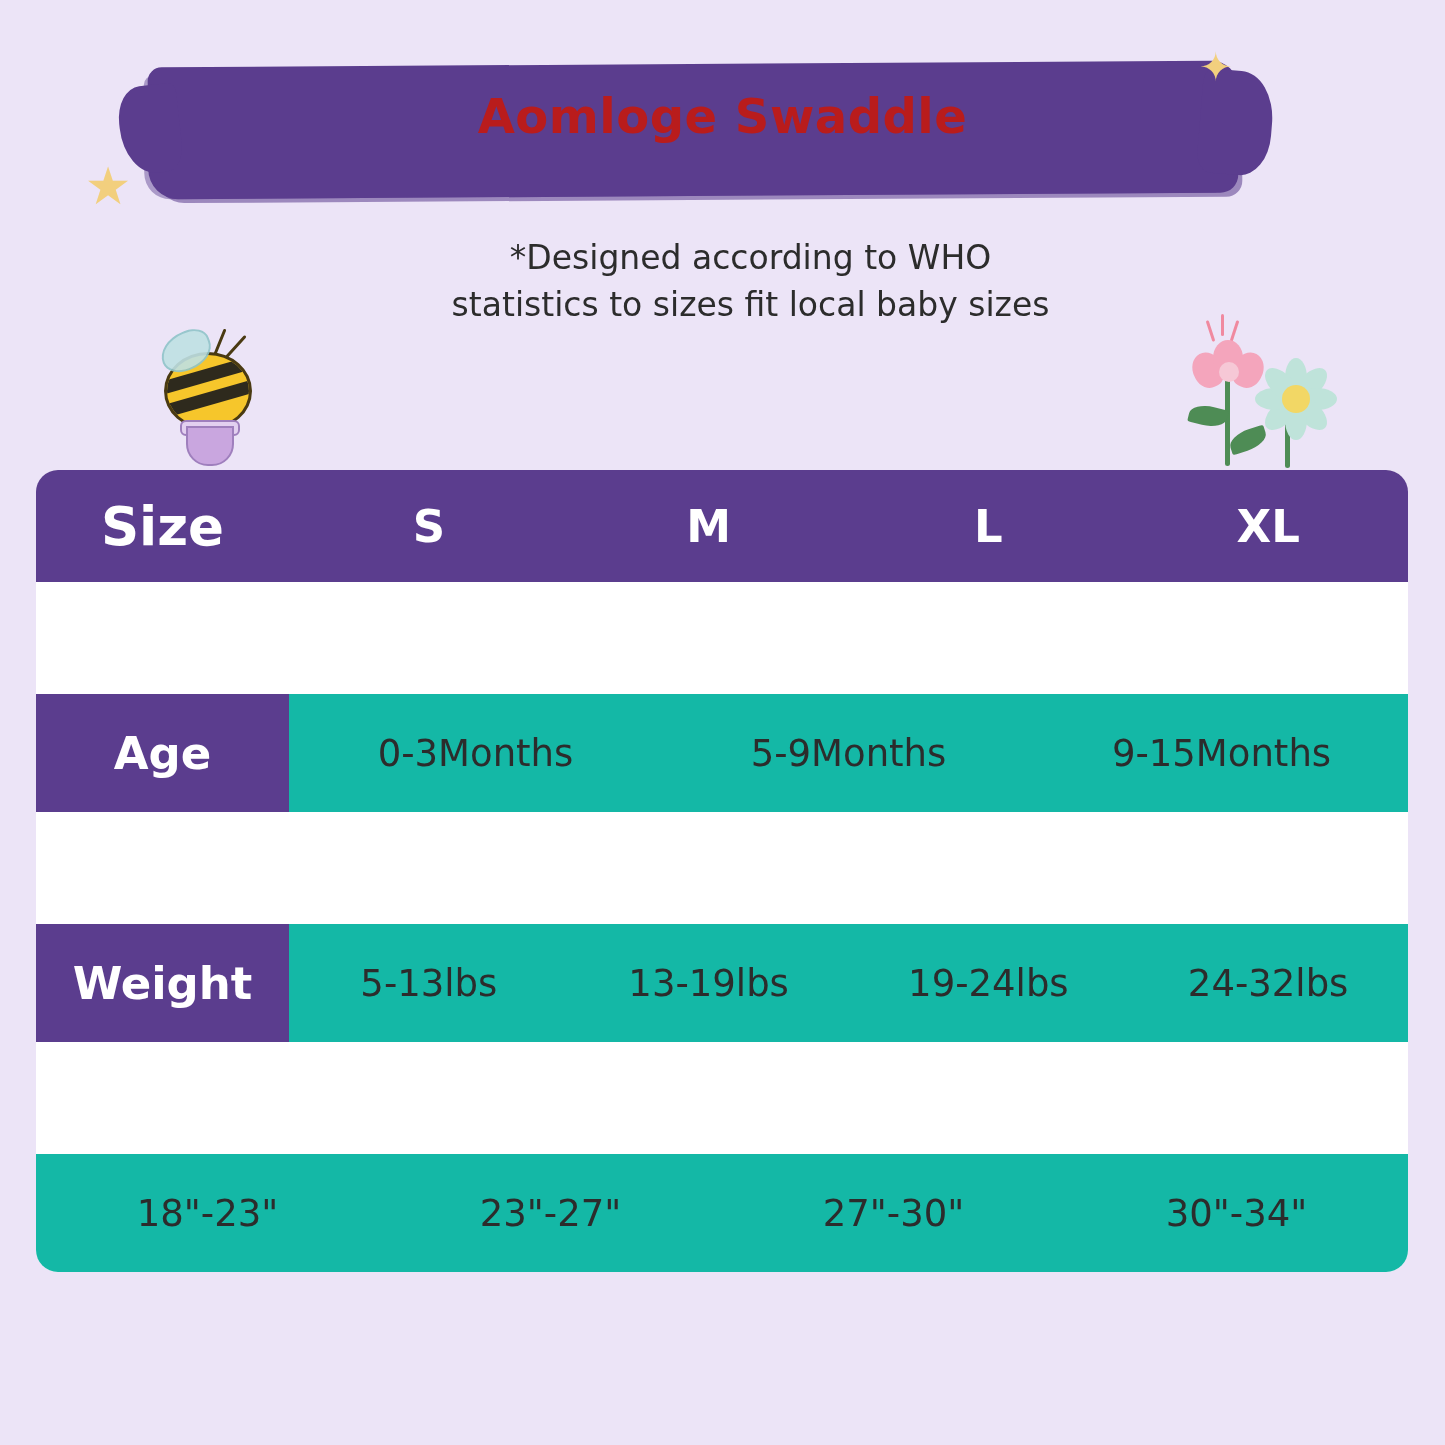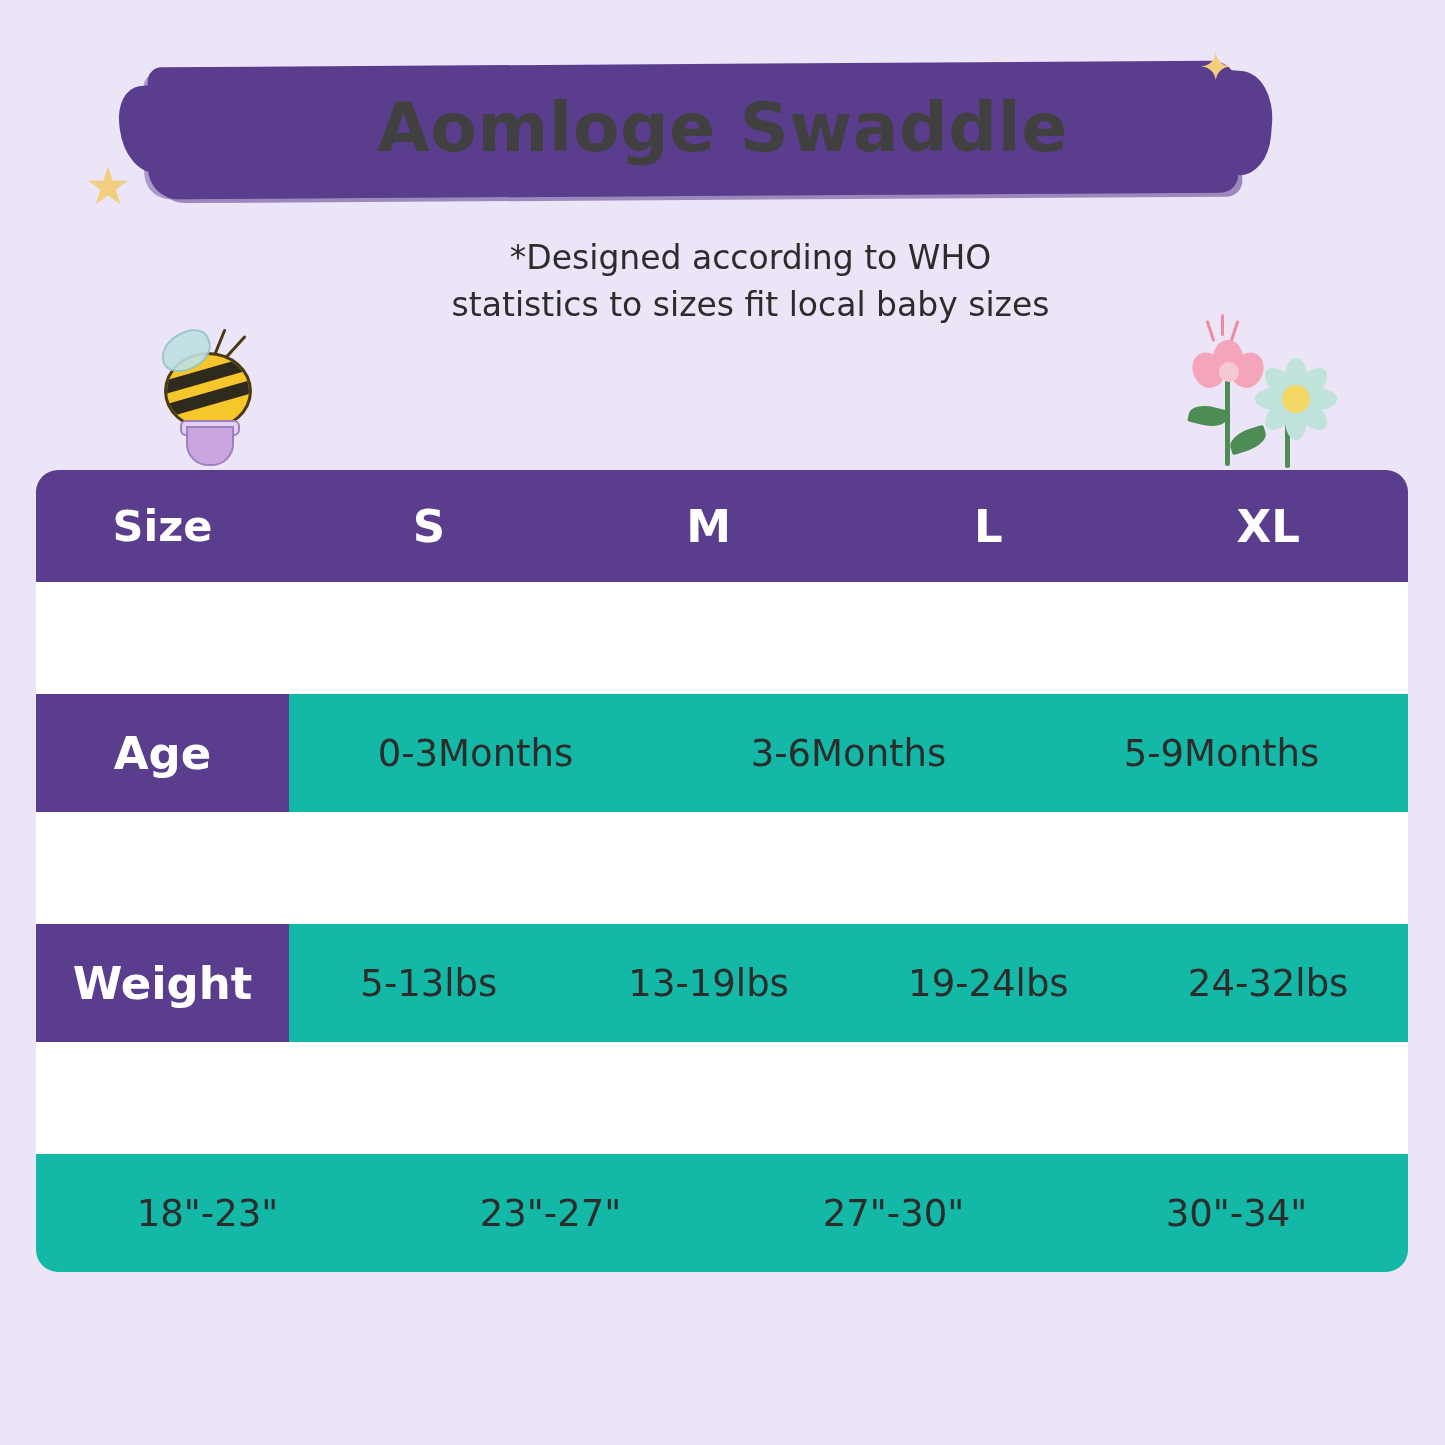--- a/index.html
+++ b/index.html
@@ -56,22 +56,22 @@
     background: #5b3d8e;
     border-radius: 14% 48% 40% 20%;
     transform: rotate(5deg);
   }
   .title-text {
     position: absolute;
     left: 0;
     top: 36px;
     width: 100%;
     text-align: center;
-    color: #404040;
-    font-size: 68px;
+    color: #b91c1c;
+    font-size: 48px;
     font-weight: bold;
     letter-spacing: 0.5px;
     z-index: 3;
   }
 
   
   .subtitle {
     position: absolute;
     top: 235px;
     left: 0;
@@ -236,21 +236,21 @@
     flex: 0 0 253px;
   }
   .c-val {
     flex: 1 1 0;
   }
   .row.header .cell {
     color: #ffffff;
     font-weight: bold;
     font-size: 45px;
   }
-  .row.header .c-label { font-size: 43px; }
+  .row.header .c-label { font-size: 53px; }
   .row.data .c-label {
     background: #5b3d8e;
     color: #ffffff;
     font-weight: bold;
     font-size: 45px;
   }
   .row.data .c-val {
     background: #14b8a6;
   }
   .row.data.first .c-label { }
@@ -323,22 +323,22 @@
     <div class="cell c-val">M</div>
     <div class="cell c-val">L</div>
     <div class="cell c-val">XL</div>
   </div>
 
   <div class="row spacer"></div>
 
   <div class="row data first">
     <div class="cell c-label">Age</div>
     <div class="cell c-val">0-3Months</div>
-    <div class="cell c-val">3-6Months</div>
     <div class="cell c-val">5-9Months</div>
+    <div class="cell c-val">9-15Months</div>
   </div>
 
   <div class="row spacer"></div>
 
   <div class="row data">
     <div class="cell c-label">Weight</div>
     <div class="cell c-val">5-13lbs</div>
     <div class="cell c-val">13-19lbs</div>
     <div class="cell c-val">19-24lbs</div>
     <div class="cell c-val">24-32lbs</div>

